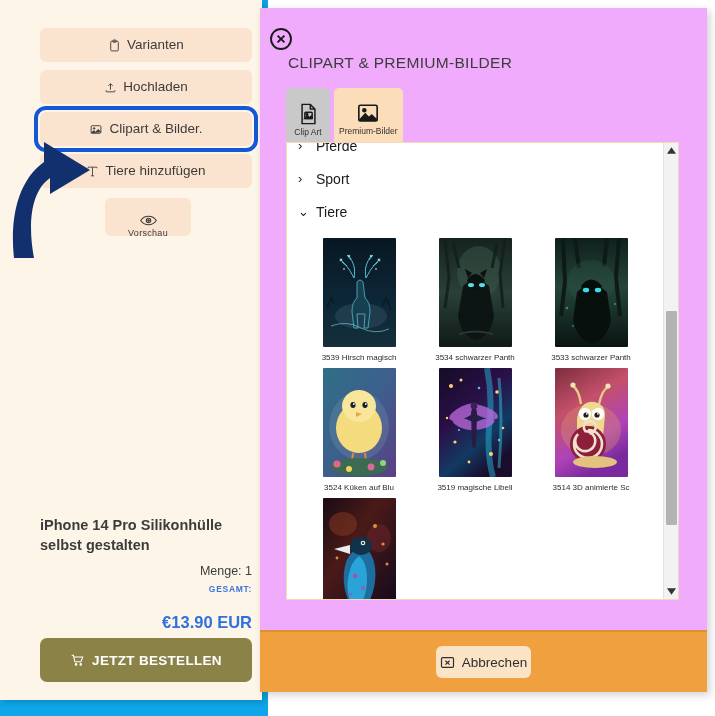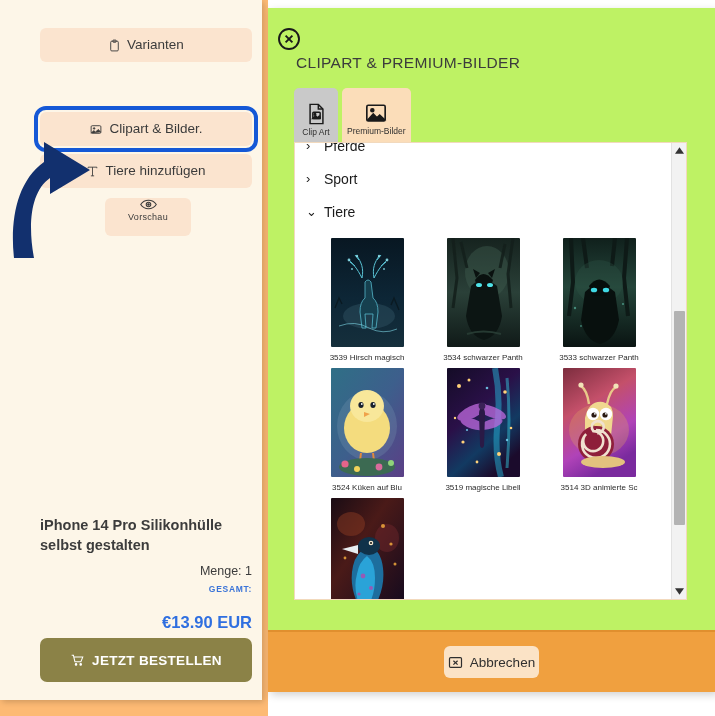--- a/index.html
+++ b/index.html
@@ -15,21 +15,21 @@
     font-family: "Liberation Sans", sans-serif;
     background: #ffffff;
   }
 
   
   #left-panel {
     position: absolute;
     left: 0; top: 0;
     width: 268px;
     height: 716px;
-    background: #fdba74;
+    background: #0ea5e9;
     box-sizing: border-box;
   }
   #left-panel-inner {
     position: absolute;
     left: 0; top: 0;
     width: 262px;
     height: 700px;
     background: #fdf6e8;
     box-shadow: 2px 2px 6px rgba(0,0,0,0.18);
   }
@@ -80,21 +80,21 @@
     background: #fbe4cf;
     border: none;
     border-radius: 6px;
     color: #3b3b3b;
     display: flex;
     flex-direction: column;
     align-items: center;
     justify-content: flex-start;
     gap: 1px;
     cursor: pointer;
-    padding: 0;
+    padding: 16px;
   }
   #btn-vorschau .vs-label {
     font-size: 9px;
     letter-spacing: 0.3px;
   }
 
   
   #arrow-annotation {
     position: absolute;
     left: 0;
@@ -157,25 +157,25 @@
     align-items: center;
     justify-content: center;
     gap: 7px;
     cursor: pointer;
     padding: 0;
   }
 
   
   #modal {
     position: absolute;
-    left: 268px;
+    left: 260px;
     top: 8px;
     width: 447px;
     height: 684px;
-    background: #bef264;
+    background: #f0abfc;
     box-shadow: 3px 3px 8px rgba(0,0,0,0.18);
     box-sizing: border-box;
   }
   #modal-close {
     position: absolute;
     left: 8px;
     top: 18px;
     width: 26px;
     height: 26px;
     background: transparent;
@@ -366,20 +366,30 @@
     <button class="tool-button" id="btn-varianten">
       <span class="ico">
         <svg width="13" height="13" viewBox="0 0 24 24" fill="none" stroke="#3b3b3b" stroke-width="1.7">
           <rect x="5" y="4" width="14" height="18" rx="2"></rect>
           <rect x="9" y="2" width="6" height="4" rx="1"></rect>
         </svg>
       </span>
       <span class="tb-label">Varianten</span>
     </button>
 
+    <button class="tool-button" id="btn-hochladen">
+      <span class="ico">
+        <svg width="13" height="13" viewBox="0 0 24 24" fill="none" stroke="#3b3b3b" stroke-width="1.7">
+          <path d="M12 16V5"></path>
+          <path d="M8 9l4-4 4 4"></path>
+          <path d="M4 17v2a1 1 0 001 1h14a1 1 0 001-1v-2"></path>
+        </svg>
+      </span>
+      <span class="tb-label">Hochladen</span>
+    </button>
 
     <button class="tool-button" id="btn-clipart">
       <span class="ico">
         <svg width="14" height="13" viewBox="0 0 24 24" fill="none" stroke="#3b3b3b" stroke-width="1.7">
           <rect x="3" y="5" width="18" height="14" rx="2"></rect>
           <circle cx="8.5" cy="10" r="1.4" fill="#3b3b3b"></circle>
           <path d="M21 17l-5-5-5 5-3-3-5 5" fill="#3b3b3b" stroke="#3b3b3b"></path>
         </svg>
       </span>
       <span class="tb-label">Clipart &amp; Bilder.</span>

